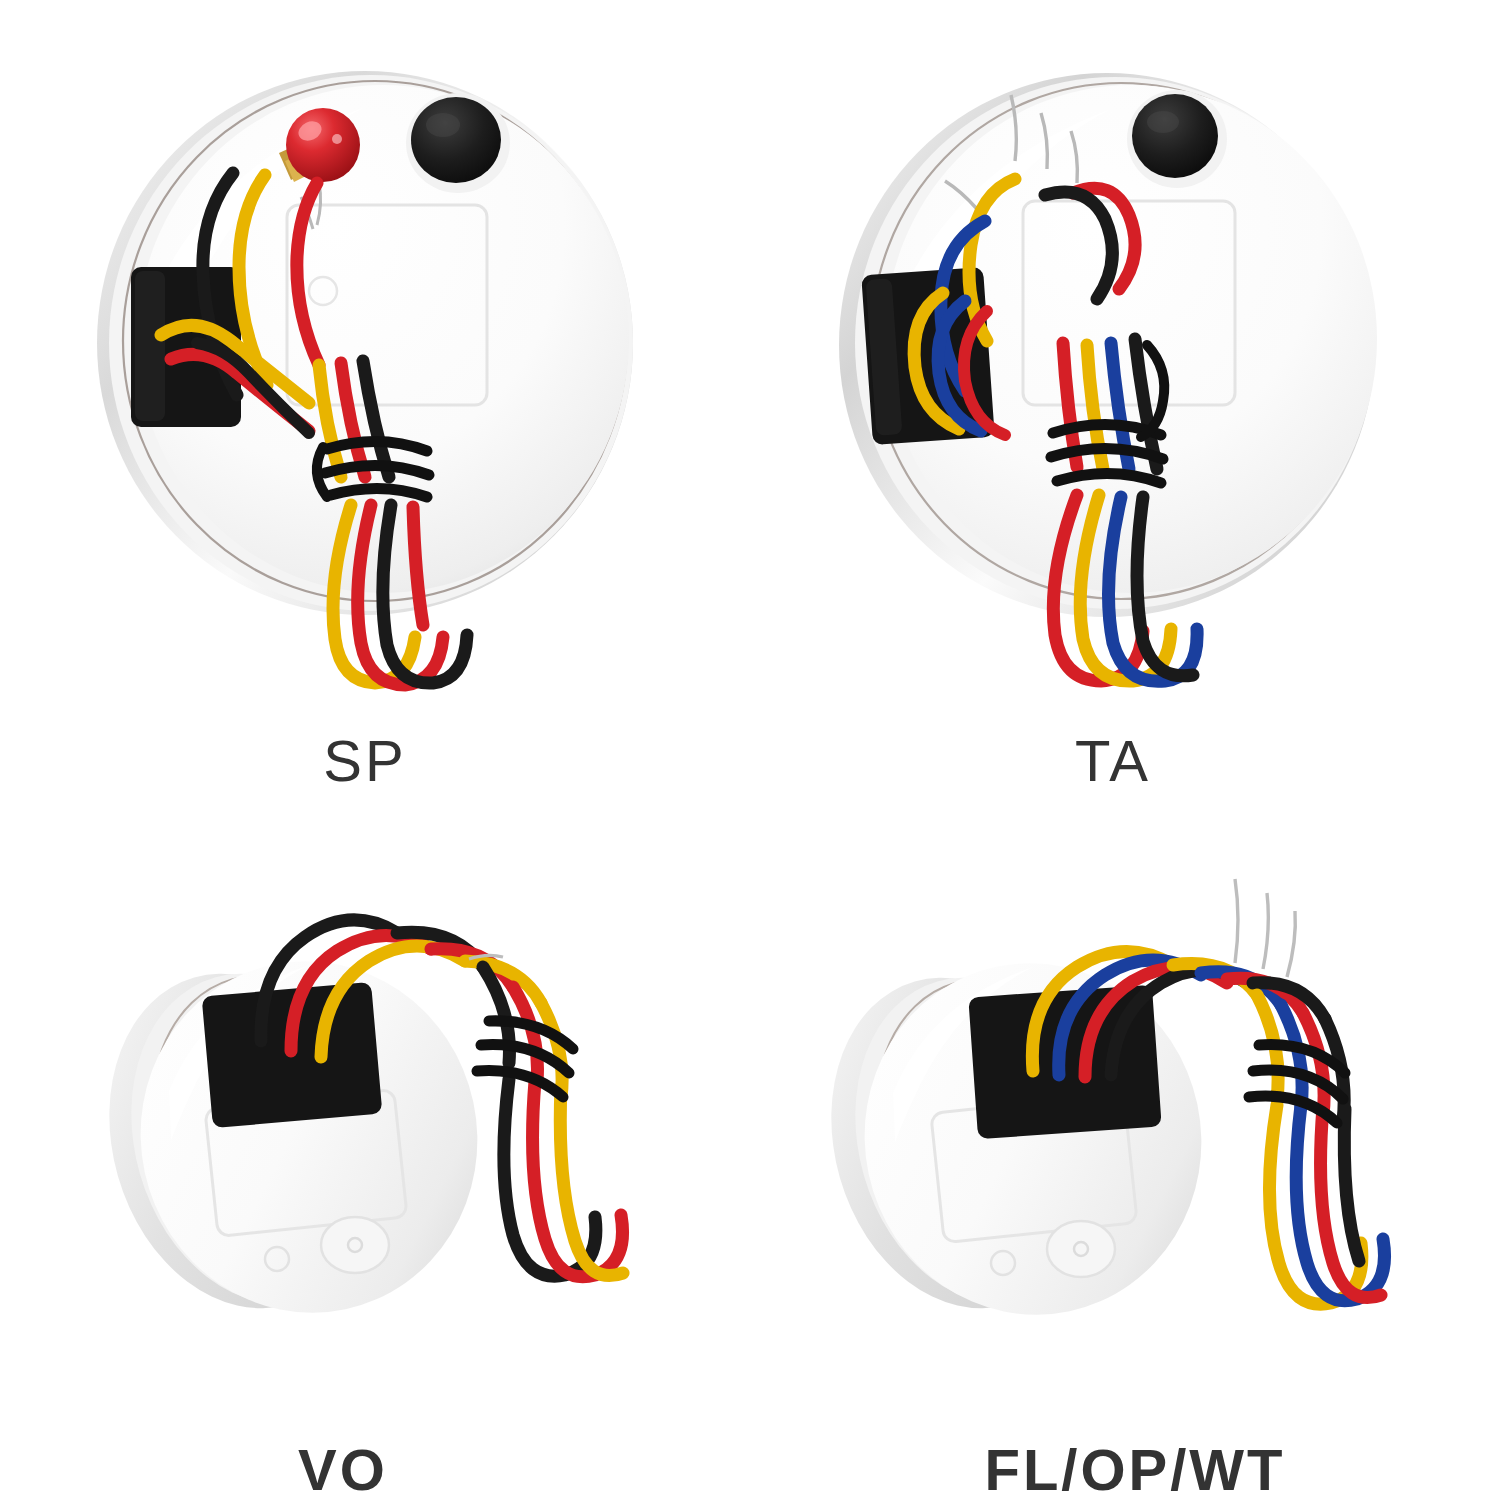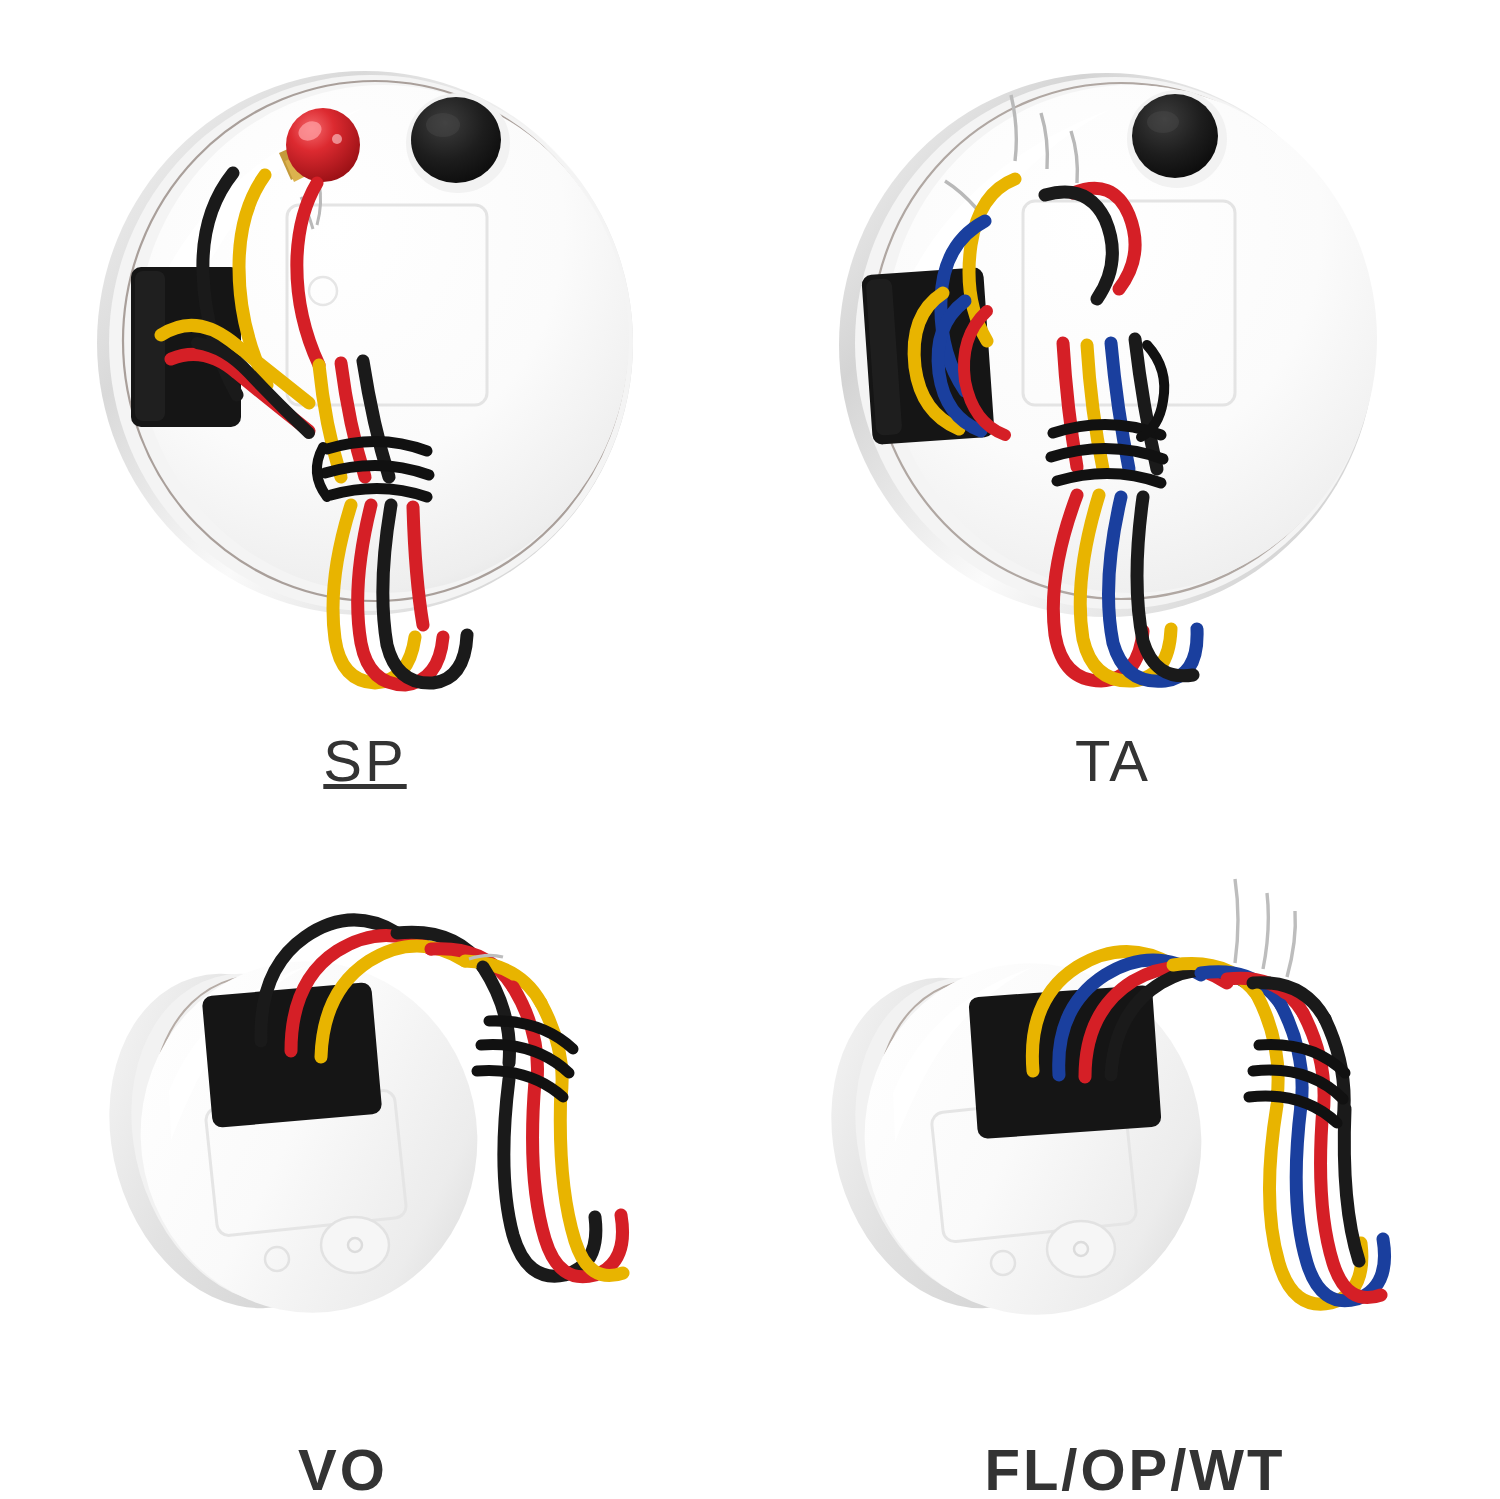--- a/index.html
+++ b/index.html
@@ -46,21 +46,21 @@
     font-size: 58px;
     font-weight: 300;
     letter-spacing: 3px;
     line-height: 1;
     text-align: center;
     white-space: nowrap;
   }
   .cap-top { margin-top: -14px; margin-bottom: 0; }
   .cap-bot { margin-top: -10px; font-weight: bold; }
 
-  .cell-sp .caption { transform: translateX(-10px); text-decoration: underline; }
+  .cell-sp .caption { transform: translateX(-10px); }
   .cell-ta .caption { transform: translateX(-12px); }
   .cell-vo .caption { transform: translateX(-32px); }
   .cell-fl .caption { transform: translateX(10px); }
 </style>
 </head>
 <body>
 
 <div id="product-grid">
 
   <div class="cell cell-sp">

